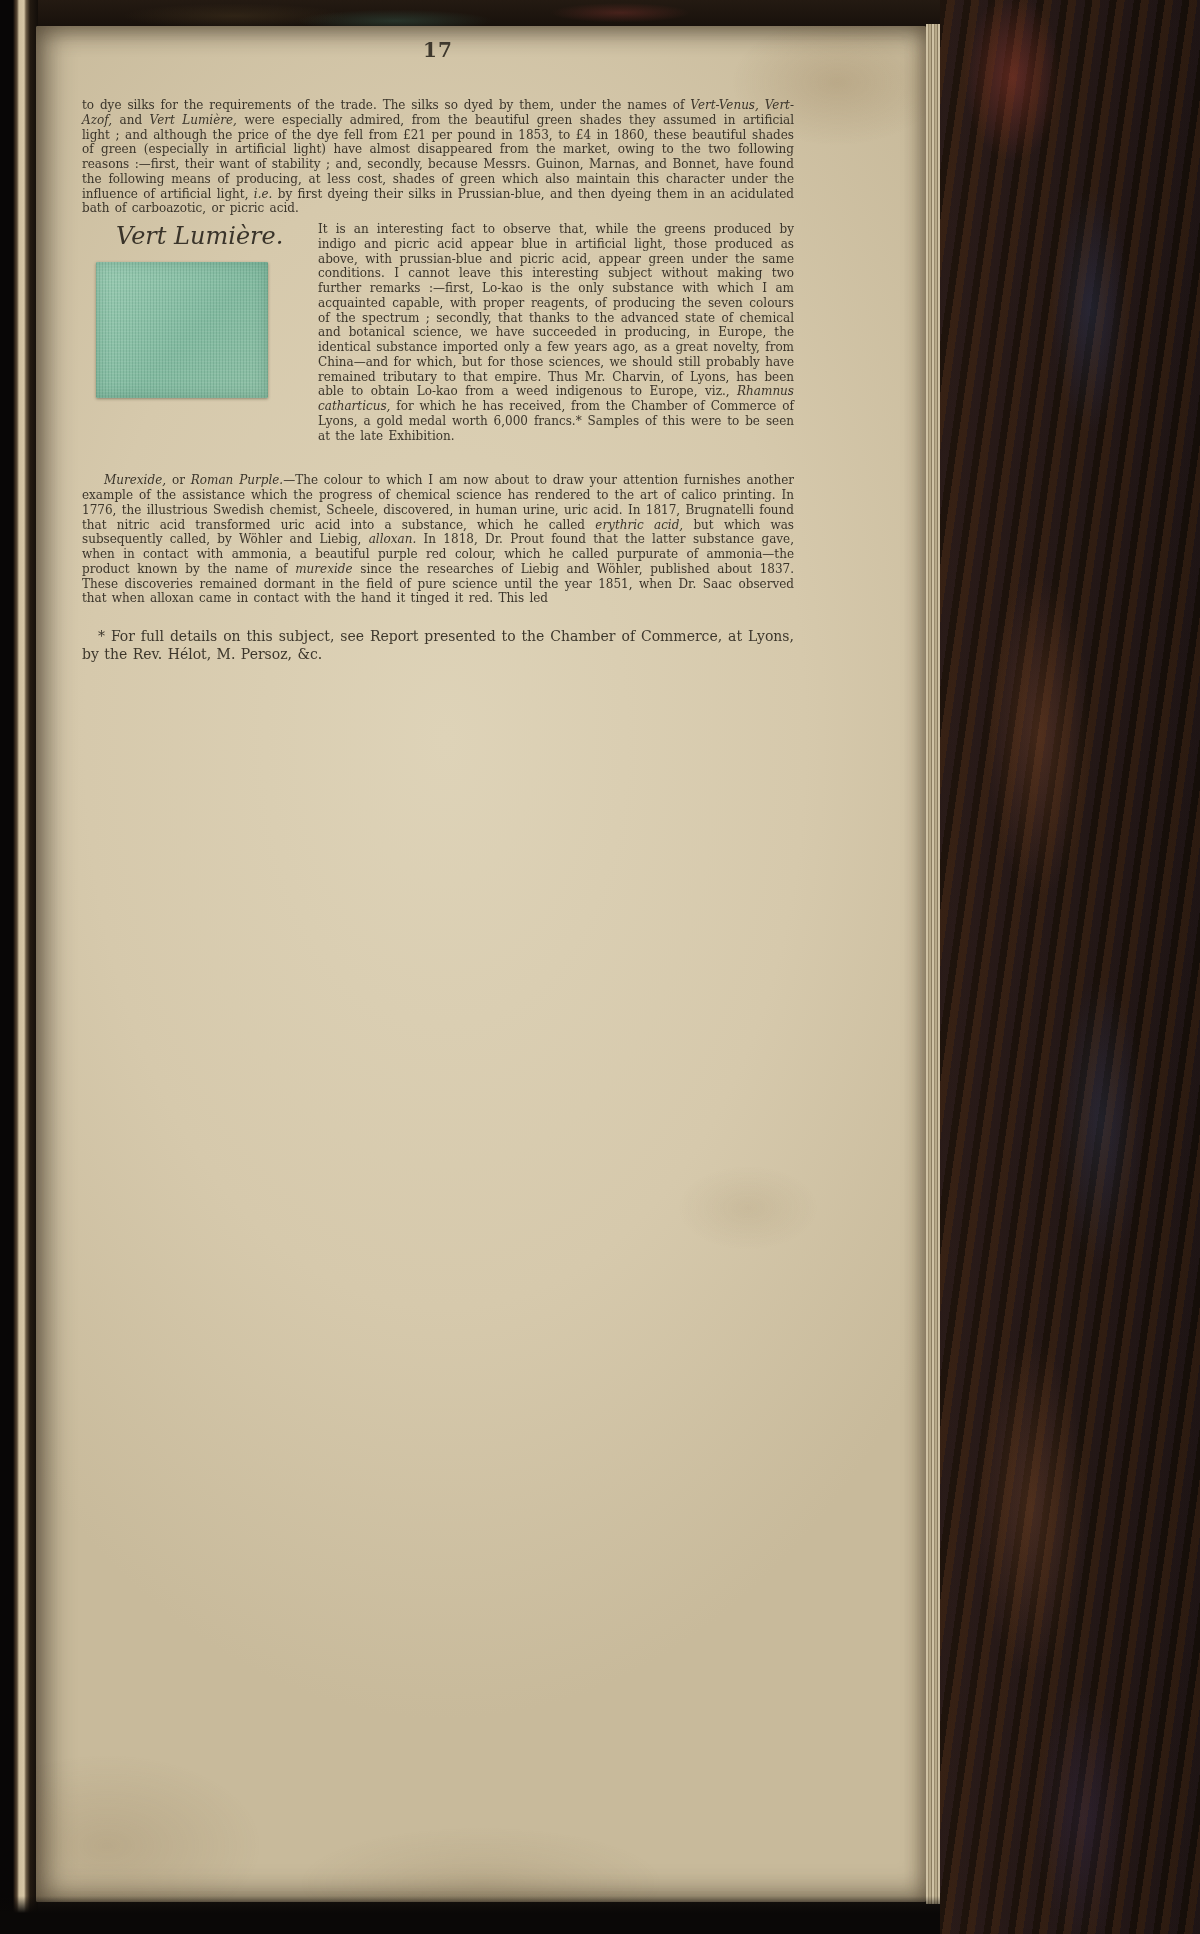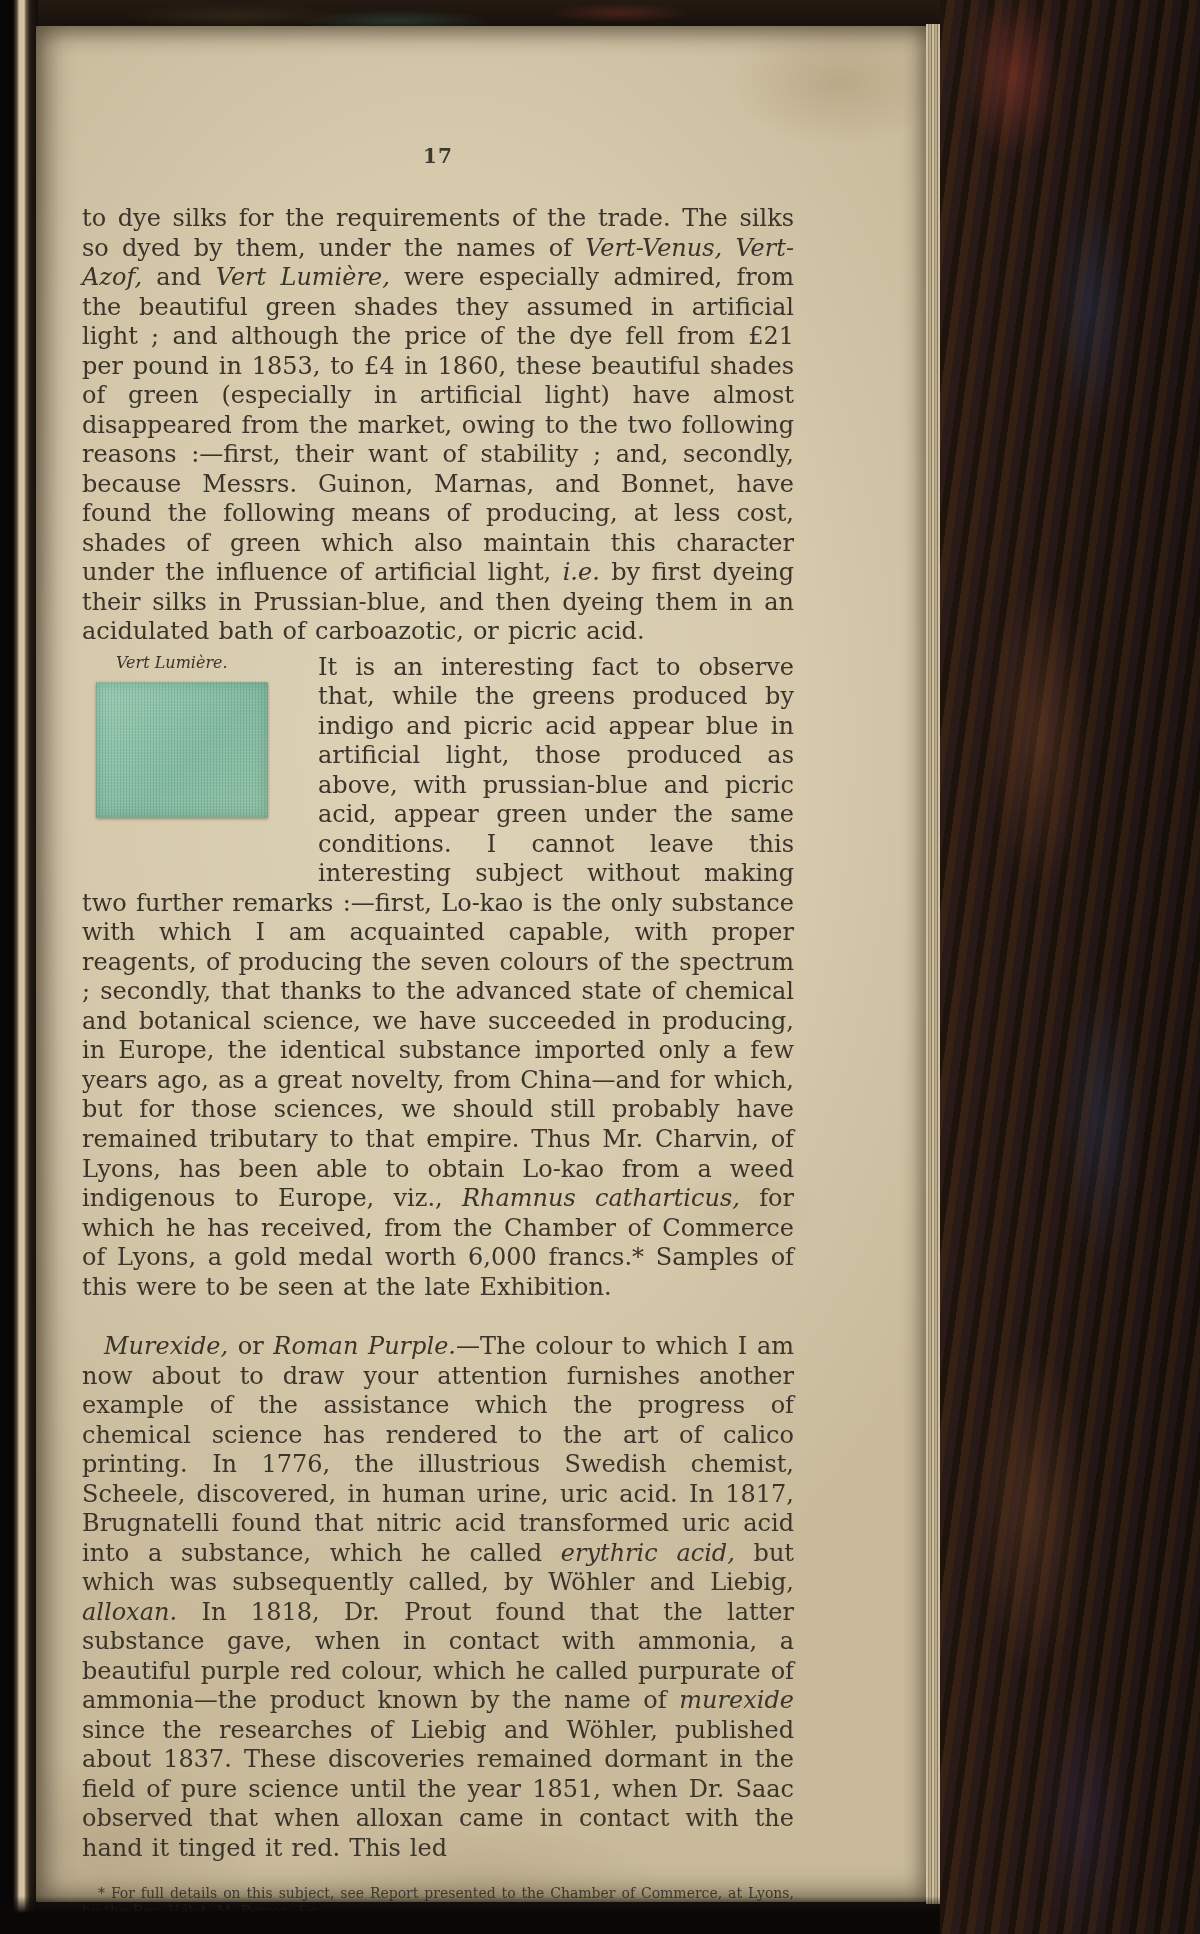--- a/index.html
+++ b/index.html
@@ -65,43 +65,42 @@
     position:absolute;inset:0;pointer-events:none;border-radius:2px;
     background:
       radial-gradient(ellipse 150px 90px at 90% 3%, rgba(120,90,50,.20), transparent 70%),
       radial-gradient(ellipse 220px 130px at 8% 97%, rgba(110,85,50,.16), transparent 70%),
       radial-gradient(ellipse 100px 60px at 80% 63%, rgba(120,95,55,.10), transparent 70%),
       radial-gradient(ellipse 260px 80px at 50% 99%, rgba(100,78,46,.12), transparent 70%);
   }
 
   
   .text-col{
-    position:absolute;left:46px;top:0;width:712px;
-    padding-top:118px;
+    position:absolute;left:46px;top:12px;width:712px;
     color:#3a342a;
   }
   .page-number{
     text-align:center;
     font-size:20px;font-weight:bold;letter-spacing:1px;
     margin:0 0 36px 0;color:#3e382d;
   }
   .para{
     margin:0 0 2px 0;
-    font-size:24px;line-height:1.23;
+    font-size:12px;line-height:1.23;
     text-align:justify;
     word-spacing:1.5px;
   }
   .para.indent{text-indent:22px;margin-top:28px;}
   .it{font-style:italic;}
 
   .vl-block{margin-top:6px;}
   .vl-block::after{content:"";display:block;clear:both;}
   .vl-float{float:left;width:236px;height:212px;}
   .vl-label{
-    font-style:italic;font-size:16px;line-height:1.23;
+    font-style:italic;font-size:24px;line-height:1.23;
     padding-left:34px;color:#3a342a;
   }
   .swatch{
     margin:10px 0 0 14px;width:172px;height:136px;
     background:
       repeating-linear-gradient(0deg, rgba(255,255,255,.08) 0 1px, transparent 1px 3px),
       repeating-linear-gradient(90deg, rgba(25,85,65,.14) 0 1px, transparent 1px 3px),
       linear-gradient(135deg,#9bccb3 0%,#84bba1 55%,#8fc0a6 100%);
     box-shadow:0 1px 3px rgba(60,50,30,.45), inset 0 0 14px rgba(35,90,70,.28);
     border-radius:1px;

